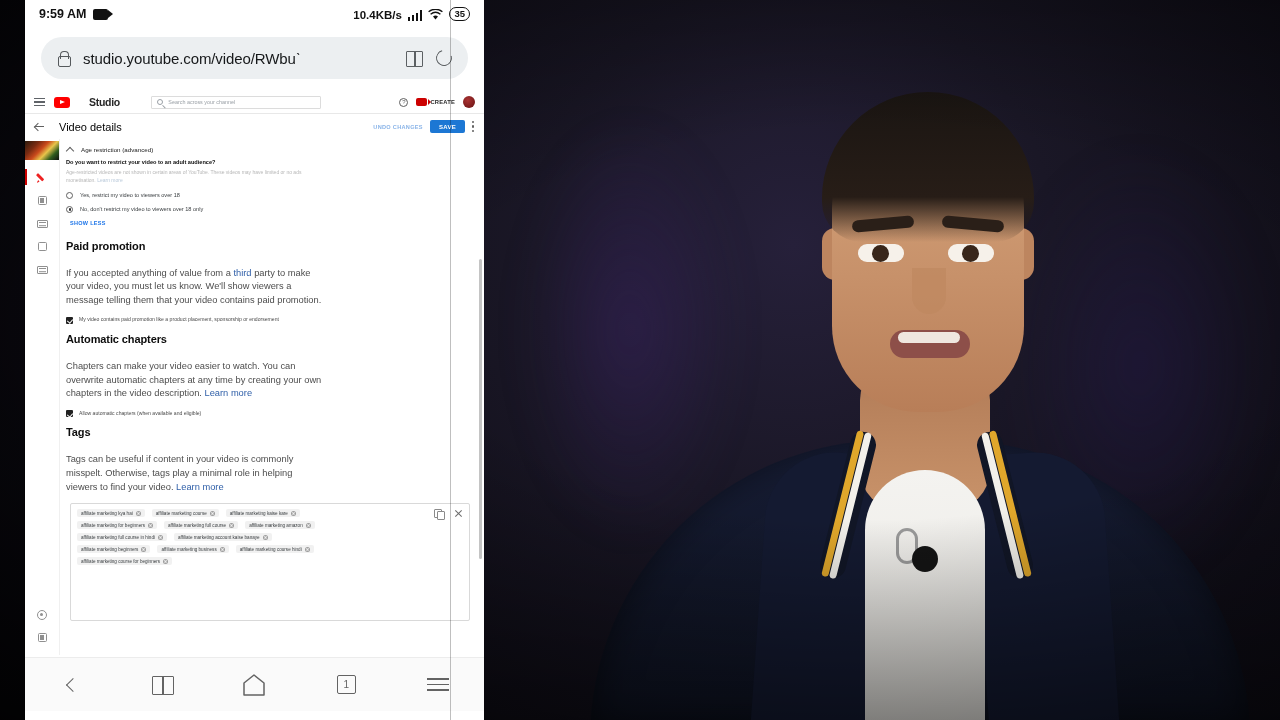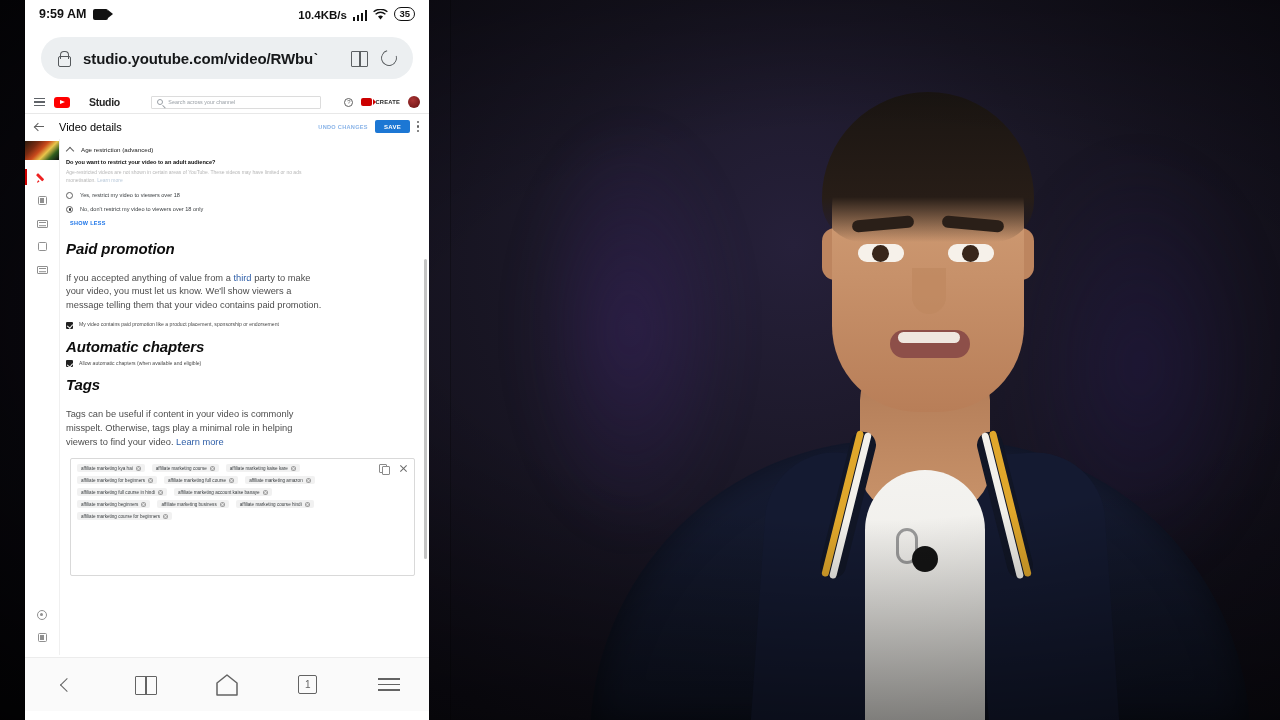--- a/index.html
+++ b/index.html
@@ -73,21 +73,21 @@
   .eye.l{ left:298px; } .eye.r{ left:388px; }
   .eye i{ position:absolute; left:14px; top:1px; width:17px; height:17px; background:#38261a; border-radius:50%; display:block;}
   .nose{ position:absolute; left:352px; top:268px; width:34px; height:46px; background:#bf8860; border-radius:0 0 18px 18px; opacity:.75;}
   .mouth{ position:absolute; left:330px; top:330px; width:80px; height:28px; background:#8d4f49; border-radius: 14px;}
   .teeth{ position:absolute; left:338px; top:332px; width:62px; height:11px; background:#efe7e0; border-radius:6px;}
   .mic{ position:absolute; left:352px; top:546px; width:26px; height:26px; background:#141414; border-radius:50%; }
   .mic-clip{ position:absolute; left:336px; top:528px; width:22px; height:36px; border:3px solid #9a9a9a; border-radius:12px; background:transparent;}
 
   
   .phone{
-    position:absolute; left:25px; top:0; width:404px; height:720px;
+    position:absolute; left:25px; top:0; width:459px; height:720px;
     background:#fff; overflow:hidden;
   }
   .phone-edge{ position:absolute; left:25px; top:0; width:425px; height:720px; box-shadow: 0 0 0 1px rgba(0,0,0,.25); pointer-events:none;}
 
   
   .statusbar{
     height:28px; background:#fff; display:flex; align-items:center;
     justify-content:space-between; padding:0 14px; font-size:12.5px; font-weight:bold; color:#111;
   }
   .sb-left{ display:flex; align-items:center; gap:7px; }
@@ -95,21 +95,21 @@
   .cam-ico{ width:15px; height:11px; background:#111; border-radius:2px; position:relative;}
   .cam-ico:after{ content:""; position:absolute; right:-5px; top:1px; border-left:5px solid #111;
     border-top:4px solid transparent; border-bottom:4px solid transparent;}
   .bars{ display:flex; align-items:flex-end; gap:1.5px; height:11px;}
   .bars i{ width:2.5px; background:#111; display:block;}
   .bars i:nth-child(1){height:4px;} .bars i:nth-child(2){height:6px;}
   .bars i:nth-child(3){height:8px;} .bars i:nth-child(4){height:11px;}
   .batt{ border:1.5px solid #111; border-radius:7px; padding:0 4px; font-size:9.5px; line-height:12px; font-weight:bold;}
 
   
-  .urlbar-wrap{ background:#fff; padding:9px 16px 12px;font-weight:bold; }
+  .urlbar-wrap{ background:#fff; padding:9px 16px 12px; }
   .urlbar{
     background:#eceff1; border-radius:22px; height:42px; display:flex; align-items:center;
     padding:0 16px; gap:13px;
   }
   .lock{ width:13px; height:15px; position:relative; flex:none;}
   .lock:before{ content:""; position:absolute; left:1px; top:5px; width:11px; height:9px;
     border:1.4px solid #55595c; border-radius:2px;}
   .lock:after{ content:""; position:absolute; left:3.2px; top:0px; width:6.5px; height:7px;
     border:1.4px solid #55595c; border-bottom:none; border-radius:4px 4px 0 0;}
   .url-text{
@@ -220,21 +220,21 @@
   .q-label{ font-size:5.6px; font-weight:bold; color:#0d0d0d; margin-bottom:4px;}
   .q-help{ font-size:5px; color:#b7b7b7; line-height:1.55; max-width:260px; margin-bottom:7px;}
   .q-help a{ color:#b9c9da; text-decoration:none;}
   .radio-row{ display:flex; align-items:center; gap:7px; margin-bottom:7px;}
   .radio{ width:7px; height:7px; border:1.1px solid #606060; border-radius:50%; flex:none; position:relative;}
   .radio.on:after{ content:""; position:absolute; left:1.5px; top:1.5px; width:2.5px; height:2.5px;
     background:#303030; border-radius:50%;}
   .radio-row span{ font-size:5.6px; color:#3c4043;}
   .show-less{ font-size:5.5px; color:#1a73e8; font-weight:bold; letter-spacing:.3px; margin:4px 0 14px 4px;}
 
-  .sec-title{ font-size:15px; color:#0d0d0d; font-weight:bold; margin-bottom:5px; letter-spacing:-.1px;font-style:italic;}
+  .sec-title{ font-size:11px; color:#0d0d0d; font-weight:bold; margin-bottom:5px; letter-spacing:-.1px;}
   .sec-para{ font-size:9.3px; color:#4d4d4d; line-height:1.47; max-width:256px; margin-bottom:9px;margin-top:15px;}
   .sec-para a{ color:#2f5fa8; text-decoration:none;}
   .sec-para .hl{ color:#2f5fa8; }
   .check-row{ display:flex; align-items:flex-start; gap:6px; margin-bottom:9px;}
   .cbox{ width:7px; height:7px; background:#212121; border-radius:1px; flex:none; position:relative; margin-top:.5px;}
   .cbox:after{ content:""; position:absolute; left:1.6px; top:1.1px; width:2.6px; height:4px;
     border-right:1.2px solid #fff; border-bottom:1.2px solid #fff; transform: rotate(40deg);}
   .check-row span{ font-size:5.1px; color:#4a4a4a; line-height:1.3;}
 
   
@@ -449,20 +449,23 @@
           <div class="sec-title">Paid promotion</div>
           <div class="sec-para">
             <span>If you accepted anything of value from a </span><span class="hl">third</span><span> party to make your video, you must let us know. We'll show viewers a message telling them that your video contains paid promotion.</span>
           </div>
           <div class="check-row">
             <span class="cbox"></span>
             <span>My video contains paid promotion like a product placement, sponsorship or endorsement</span>
           </div>
 
           <div class="sec-title">Automatic chapters</div>
+          <div class="sec-para">
+            <span>Chapters can make your video easier to watch. You can overwrite automatic chapters at any time by creating your own chapters in the video description. </span><a href="#">Learn more</a>
+          </div>
           <div class="check-row">
             <span class="cbox"></span>
             <span>Allow automatic chapters (when available and eligible)</span>
           </div>
 
           <div class="sec-title">Tags</div>
           <div class="sec-para">
             <span>Tags can be useful if content in your video is commonly misspelt. Otherwise, tags play a minimal role in helping viewers to find your video. </span><a href="#">Learn more</a>
           </div>
           <div class="tags-box">

